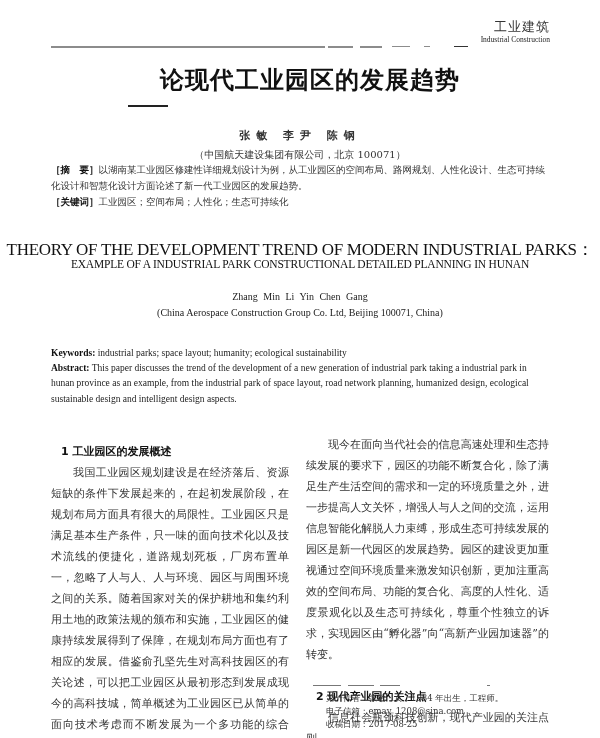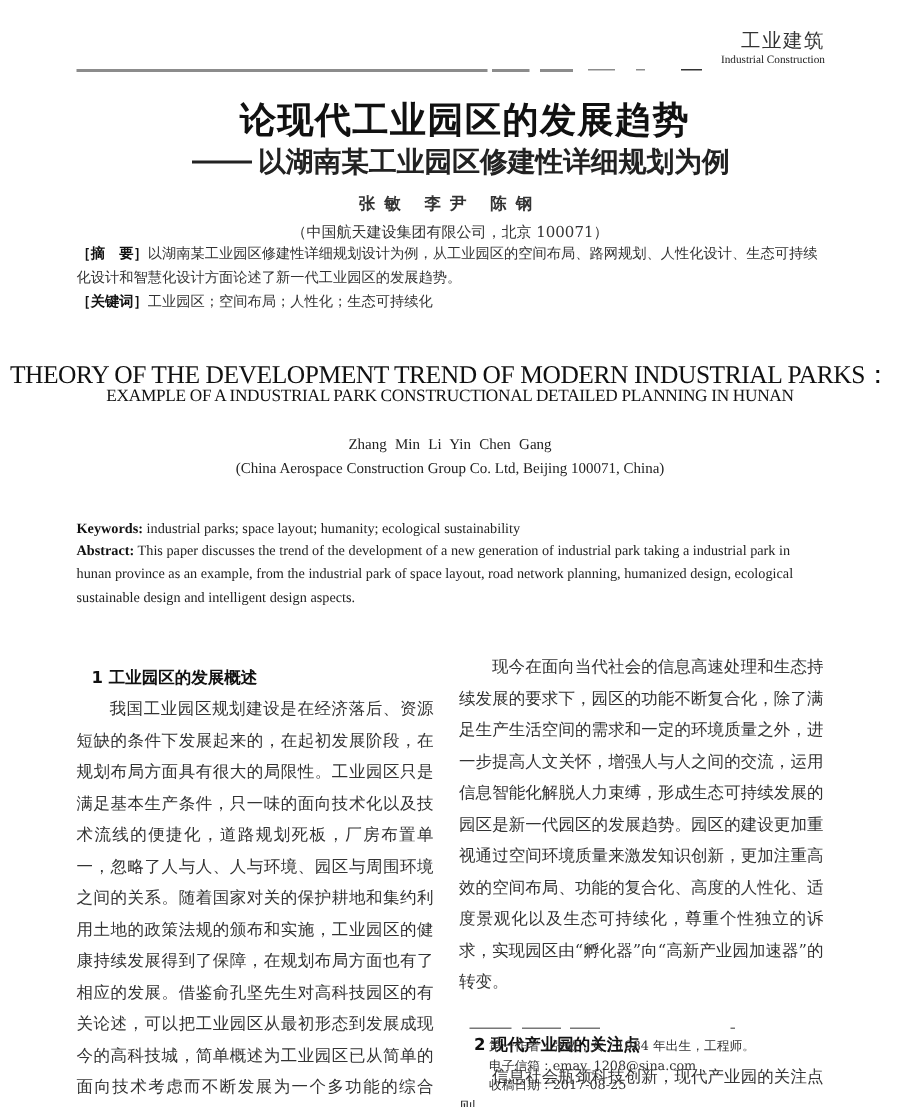--- a/index.html
+++ b/index.html
@@ -51,21 +51,21 @@
 <div class="abs tserif journal-en">Industrial Construction</div>
 <div class="abs rule-seg" style="left:51px;width:274px;"></div>
 <div class="abs rule-seg" style="left:328px;width:25px;"></div>
 <div class="abs rule-seg" style="left:360px;width:22px;"></div>
 <div class="abs rule-seg" style="left:392px;width:18px;height:1px;"></div>
 <div class="abs rule-seg" style="left:424px;width:6px;height:1px;"></div>
 <div class="abs rule-seg" style="left:454px;width:14px;height:1px;background:#333;"></div>
 
 <div class="abs sans title-cn">论现代工业园区的发展趋势</div>
 <div class="abs sans subtitle-cn">
-  <span class="subtitle-dash"></span><span>以湖南某工业园区修建性详细规划为例</span>
+  <span class="subtitle-dash"></span>
 </div>
 <div class="abs serif authors-cn">张敏 李尹 陈钢</div>
 <div class="abs serif affil-cn">（中国航天建设集团有限公司，北京 100071）</div>
 
 <div class="abs serif abstract-cn">
   <div>
     <b>［摘　要］</b><span>以湖南某工业园区修建性详细规划设计为例，从工业园区的空间布局、路网规划、人性化设计、生态可持续化设计和智慧化设计方面论述了新一代工业园区的发展趋势。</span>
   </div>
   <div>
     <b>［关键词］</b><span>工业园区；空间布局；人性化；生态可持续化</span>

